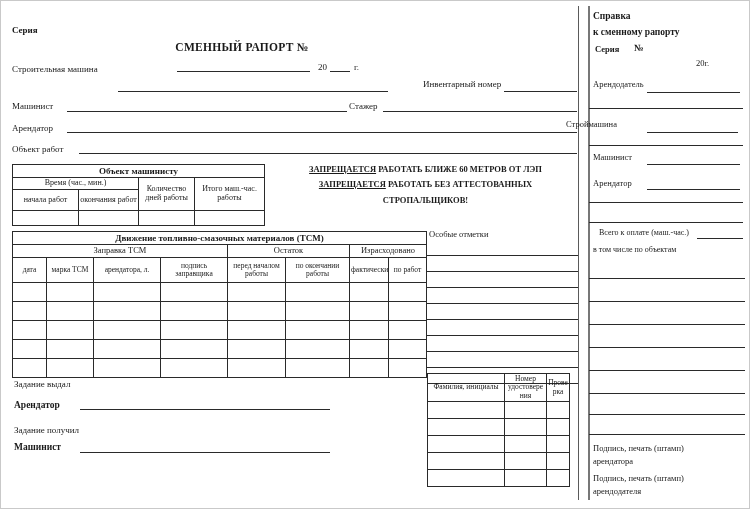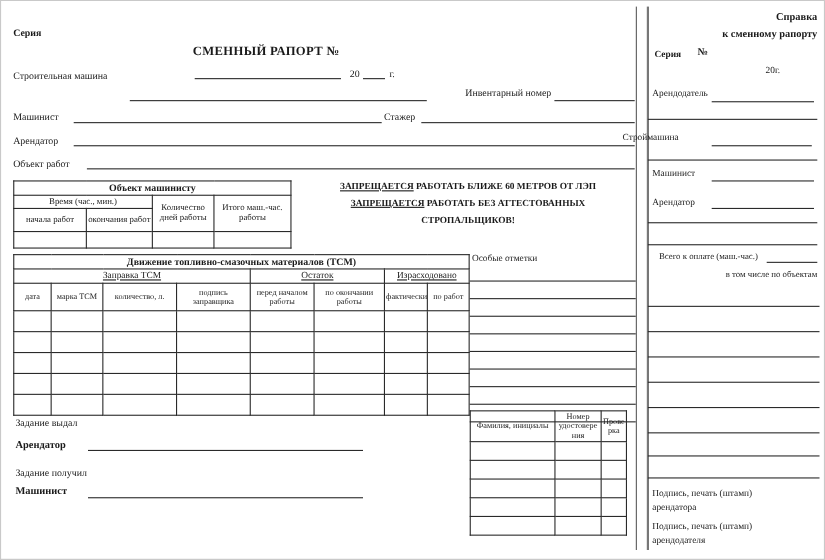--- a/index.html
+++ b/index.html
@@ -5,39 +5,39 @@
   html,body { margin:0; padding:0; background:#e8e8e8; }
   .page {
     position:relative; width:750px; height:509px; margin:0 auto;
     background:#ffffff; box-shadow: inset 0 0 0 1px #c9c9c9;
     font-family:"Liberation Serif", serif; color:#1a1a1a; overflow:hidden;
   }
   .lbl { position:absolute; font-size:9px; line-height:10px; white-space:nowrap; }
   .sm  { font-size:8.5px; }
   .xs  { font-size:8px; }
   .b   { font-weight:bold; }
-  .ctr { text-align:right; }
+  .ctr { text-align:left; }
   .ln  { position:absolute; height:9px; border-bottom:1px solid #2a2a2a; }
   .title { position:absolute; left:0; width:484px; top:41px; text-align:center;
            font-weight:bold; font-size:11.5px; letter-spacing:0.3px; }
   .warn { position:absolute; left:283px; top:164px; width:285px; text-align:center;
           font-weight:bold; font-size:8.5px; line-height:10px; }
   .warn .u { text-decoration:underline; }
   .tt { position:absolute; border-collapse:collapse; table-layout:fixed; }
   .tt td { border:1px solid #2a2a2a; text-align:center; vertical-align:middle;
            padding:0 1px; font-size:8px; line-height:1.12; font-weight:normal; }
   .tt .th-title { font-weight:bold; font-size:9px; }
   .task { left:12px; top:164px; width:252px; }
   .task tr.r1 td { height:12px; }
   .task tr.r2 td { height:11px; }
   .task tr.r3 td { height:20px; }
   .task tr.r4 td { height:14px; }
   .tsm { left:12px; top:231px; width:414px; }
   .tsm tr.r1 td { height:12px; }
-  .tsm tr.r2 td { height:12px; font-size:8.5px;text-decoration:underline; }
+  .tsm tr.r2 td { height:12px; font-size:8.5px; }
   .tsm tr.r3 td { height:24px; font-size:7.5px; }
   .tsm tr.re td { height:18px; }
   .persons { left:427px; top:373px; width:142px; }
   .persons tr.rh td { height:27px; font-size:7.5px; overflow-wrap:break-word; word-break:break-word; }
   .persons tr.re td { height:16px; }
   .rules { position:absolute; left:427px; top:240px; width:151px; }
   .rules div { height:15px; border-bottom:1px solid #2a2a2a; }
   .divider { position:absolute; top:6px; height:494px; background:#5a5a5a; }
   .stub-rules { position:absolute; left:589px; top:257px; width:156px; }
   .stub-rules div { border-bottom:1px solid #2a2a2a; }
@@ -121,21 +121,21 @@
           <td colspan="8" class="th-title">Движение топливно-смазочных материалов (ТСМ)</td>
         </tr>
     <tr class="r2">
       <td colspan="4">Заправка ТСМ</td>
       <td colspan="2">Остаток</td>
       <td colspan="2">Израсходовано</td>
     </tr>
     <tr class="r3">
       <td>дата</td>
       <td>марка ТСМ</td>
-      <td>количество, л.</td>
+      <td>арендатора, л.</td>
       <td>подпись заправщика</td>
       <td>перед началом работы</td>
       <td>по окончании работы</td>
       <td>фактически</td>
       <td>по работ</td>
     </tr>
     <tr class="re">
           <td></td>
           <td></td>
           <td></td>

